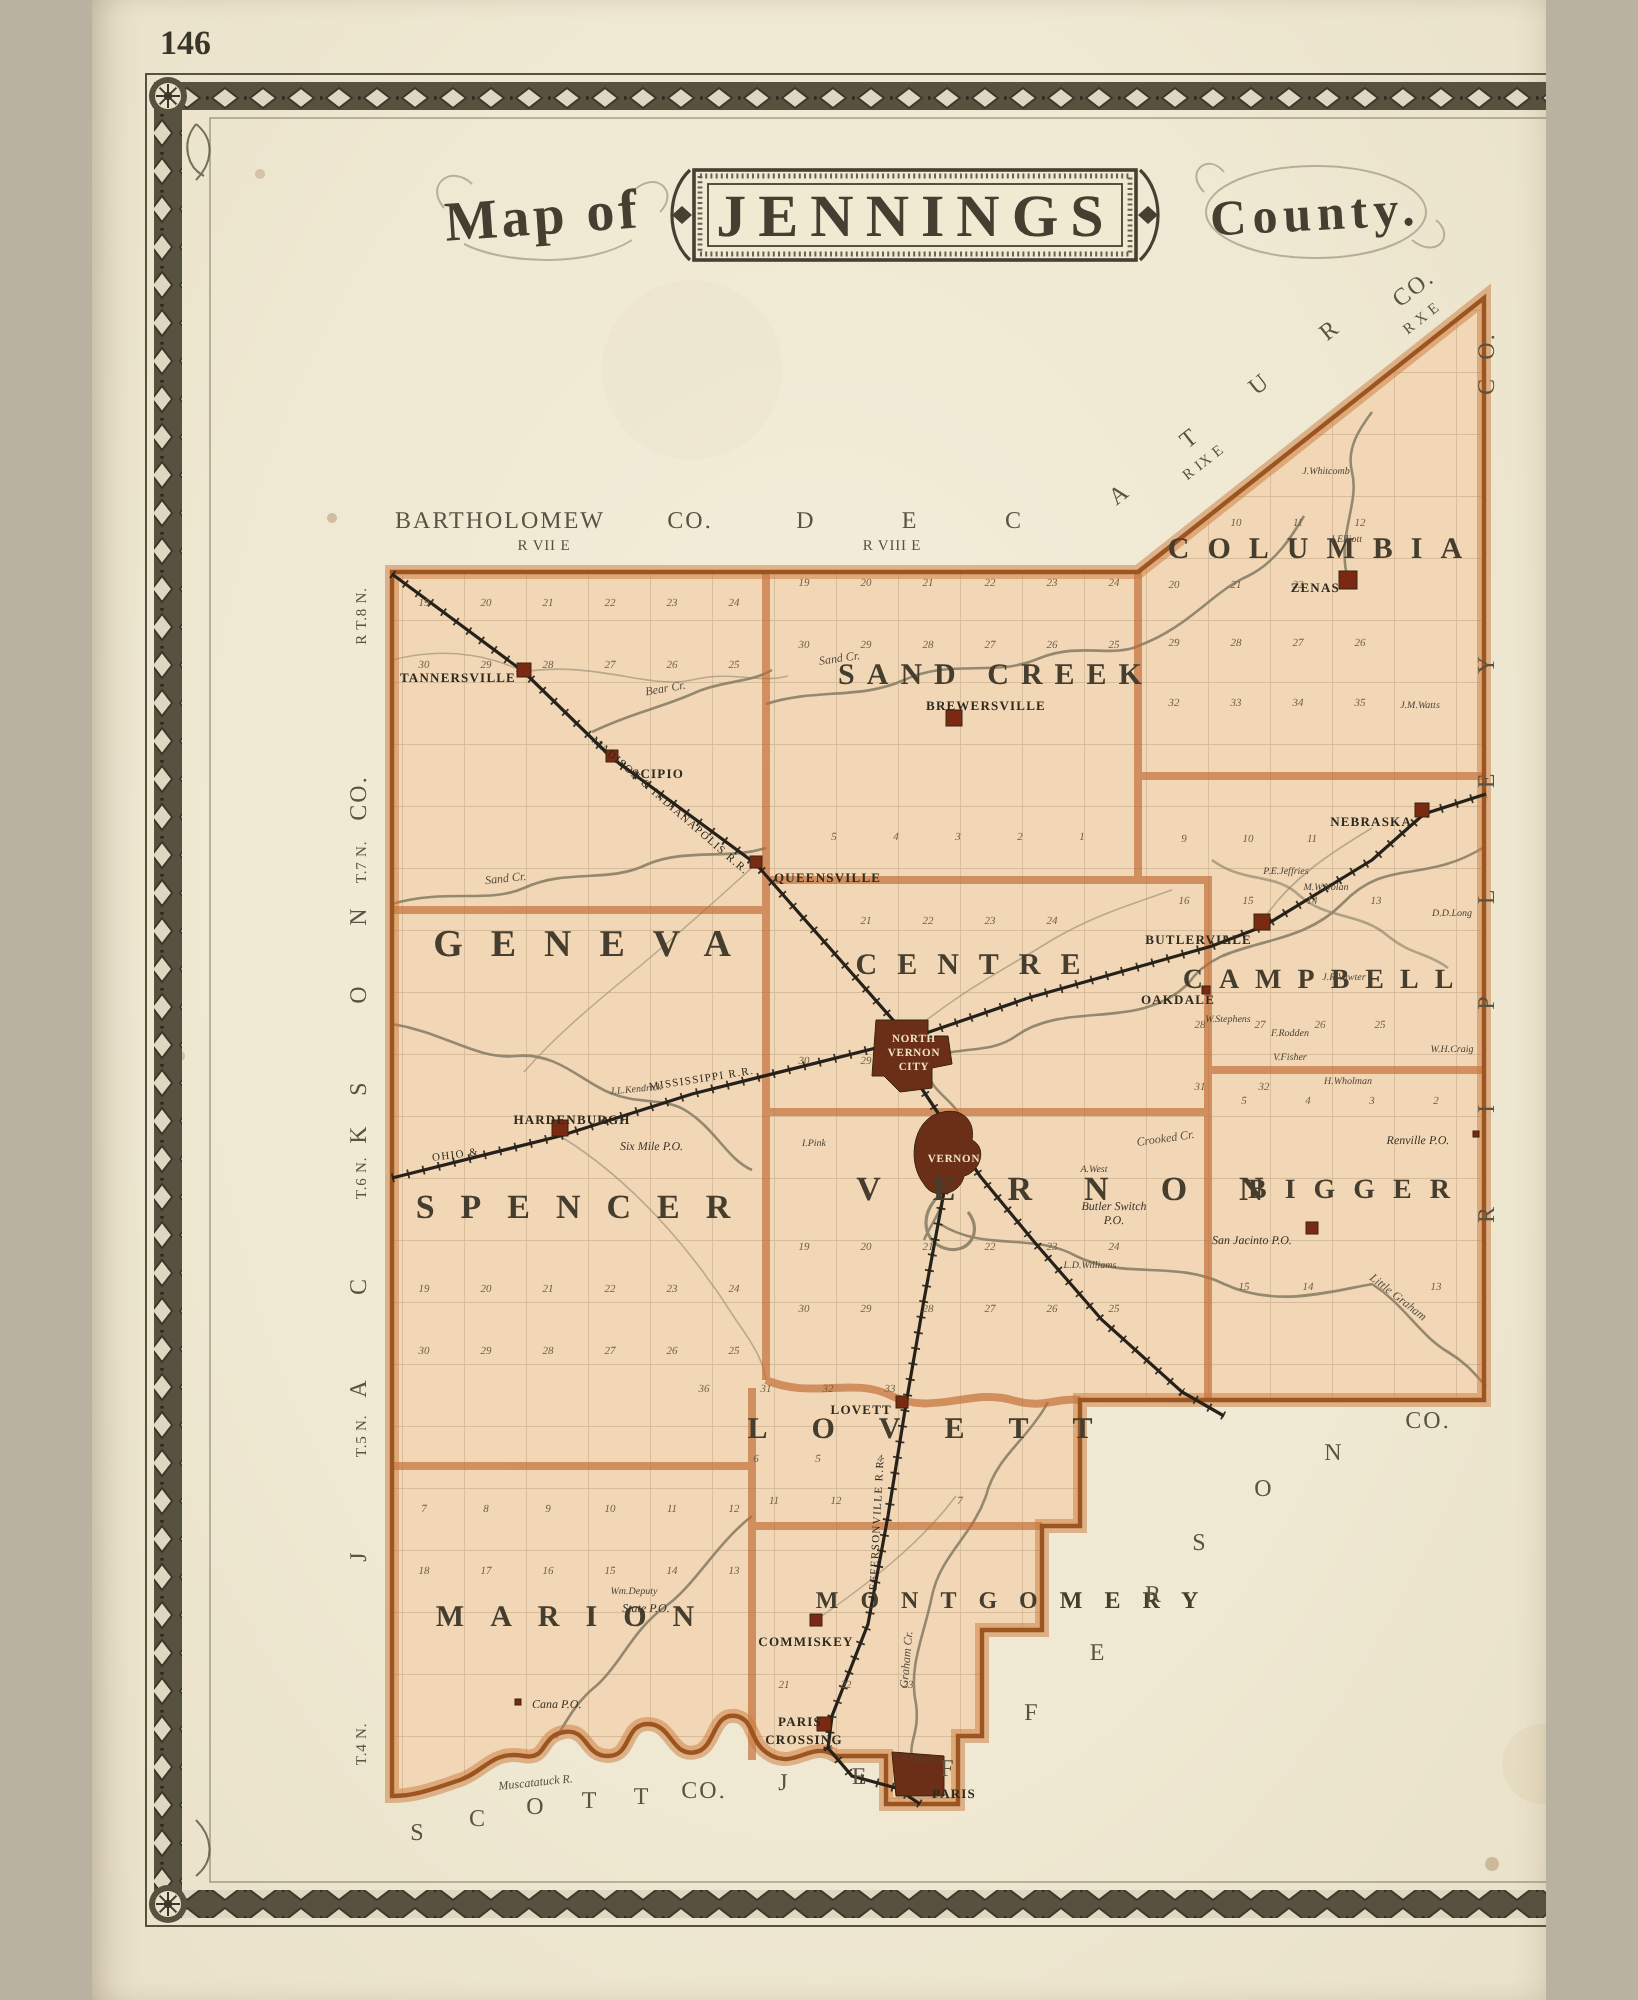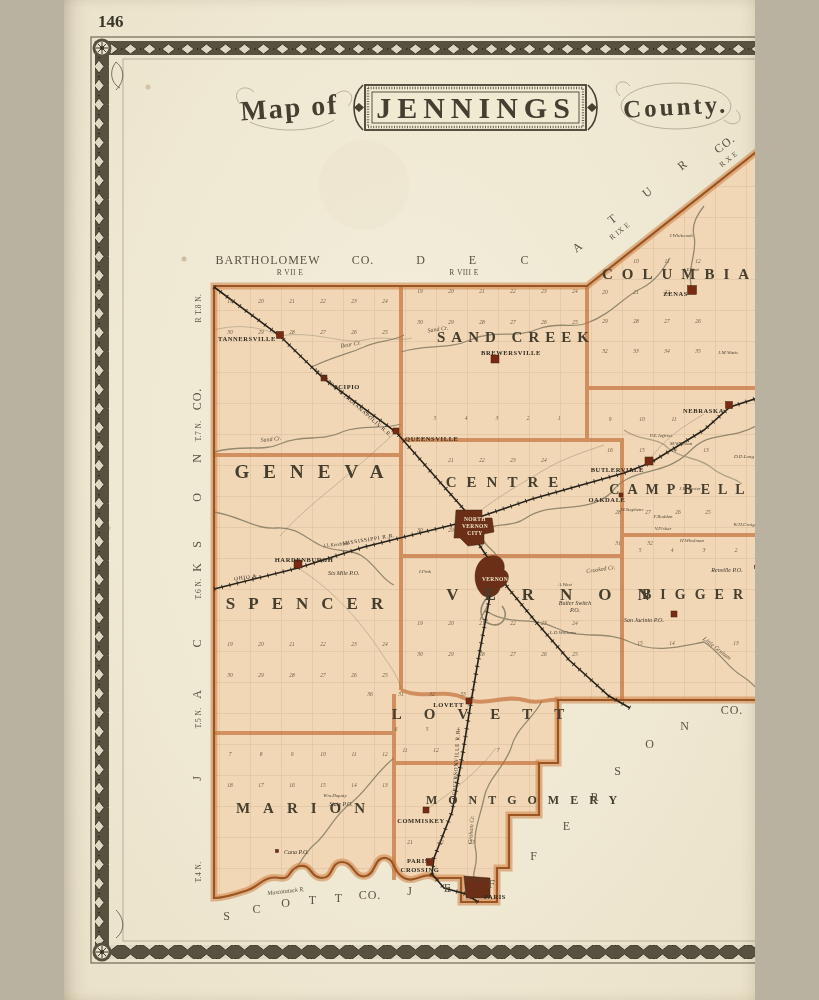--- a/index.html
+++ b/index.html
@@ -1,21 +1,21 @@
 <!DOCTYPE html>
 <html><head>
 <meta charset="utf-8">
 <style>
   html,body{margin:0;padding:0;background:#b9b2a0;}
   .page{position:relative;width:691px;height:1000px;margin:0 auto;
         background:#f0ead5;
         background-image:radial-gradient(ellipse at 50% 45%, #f3eedb 0%, #efe8d2 60%, #e9e1c8 100%);
         box-shadow:inset 14px 0 22px -14px rgba(90,75,50,.45), inset -8px 0 18px -12px rgba(90,75,50,.3);
         overflow:hidden;
-        font-family:"Liberation Serif","DejaVu Serif",serif;}
+        font-family:"Liberation Serif","DejaVu Serif",serif;padding-left:36px;}
   svg{position:absolute;left:0;top:0;}
   svg text{font-family:"Liberation Serif","DejaVu Serif",serif;}
   .twp{fill:#453e2f;font-weight:700;}
   .town{font-size:6.5px;font-weight:700;fill:#2f2a20;letter-spacing:.6px;}
   .city{font-size:5.5px;font-weight:700;fill:#f0e2c4;letter-spacing:.4px;}
   .po{font-size:6px;font-style:italic;fill:#39332a;}
   .edge{font-size:12px;fill:#5a5242;letter-spacing:1px;}
   .range{font-size:7.5px;fill:#5a5242;letter-spacing:.4px;}
   .rr{font-size:5.5px;fill:#2c2820;letter-spacing:.7px;}
   .creek{font-size:6px;font-style:italic;fill:#57503f;}

